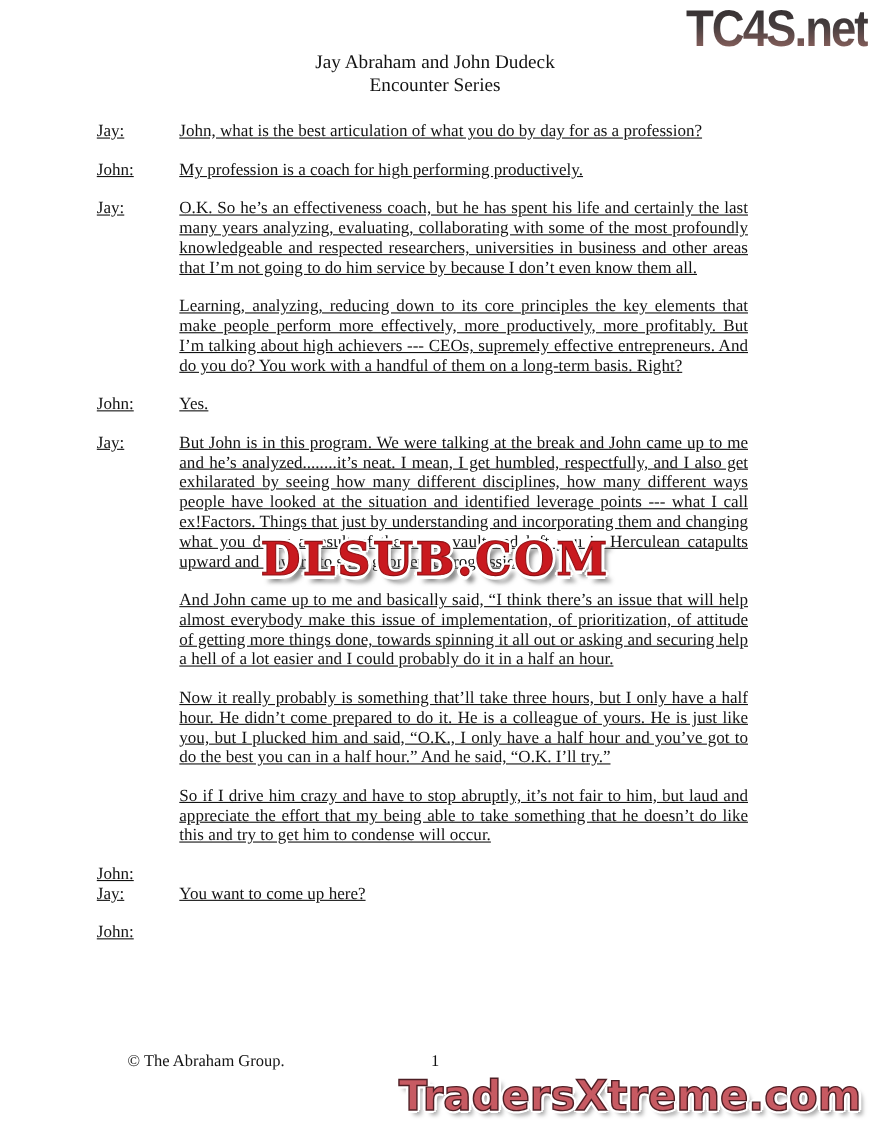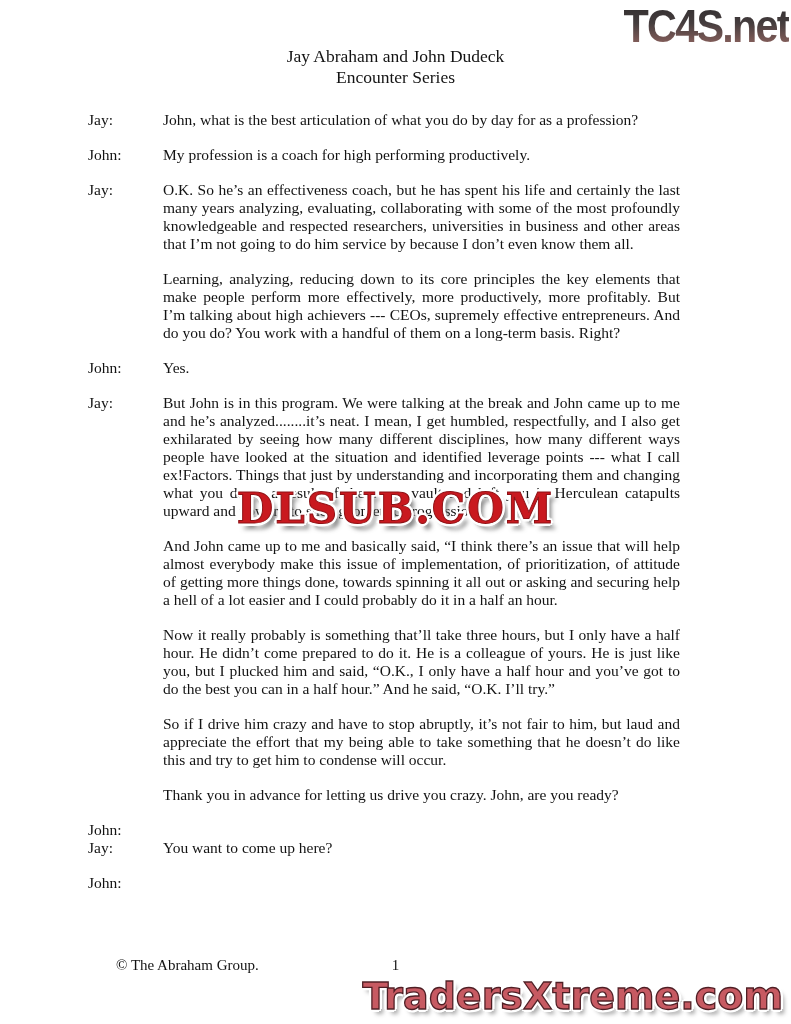--- a/index.html
+++ b/index.html
@@ -28,21 +28,21 @@
   
   .doc-header {
     position: absolute; top: 46px; left: 0; width: 100%;
     text-align: center;
     font-weight: normal; font-size: 17.5px; line-height: 21px;
   }
 
   
   .dialogue {
     position: absolute; top: 111px; left: 88px; width: 592px;
-    font-size: 15.5px; line-height: 18px;
+    font-size: 15.5px; line-height: 18px; text-decoration: underline;
   }
   .turn { display: flex; }
   .speaker { flex: 0 0 75px; width: 75px; }
   .paras { flex: 1; text-align: justify; }
   .paras p { margin: 0 0 17px 0; }
 
   
   .wm-dlsub {
     position: absolute; top: 488px; left: 50%;
     transform: translateX(-50%);
@@ -120,21 +120,20 @@
           <p>Yes.</p>
         </div>
       </div>
       <div class="turn">
         <div class="speaker">Jay:</div>
         <div class="paras">
           <p>But John is in this program.  We were talking at the break and John came up to me and he’s analyzed........it’s neat.  I mean, I get humbled, respectfully, and I also get exhilarated by seeing how many different disciplines, how many different ways people have looked at the situation and identified leverage points --- what I call ex!Factors.  Things that just by understanding and incorporating them and changing what you do as a result of them can vault and loft you in Herculean catapults upward and upward to such geometric progression.</p>
           <p>And John came up to me and basically said, “I think there’s an issue that will help almost everybody make this issue of implementation, of prioritization, of attitude of getting more things done, towards spinning it all out or asking and securing help a hell of a lot easier and I could probably do it in a half an hour.</p>
           <p>Now it really probably is something that’ll take three hours, but I only have a half hour.  He didn’t come prepared to do it.  He is a colleague of yours.  He is just like you, but I plucked him and said, “O.K., I only have a half hour and you’ve got to do the best you can in a half hour.”  And he said, “O.K.  I’ll try.”</p>
           <p>So if I drive him crazy and have to stop abruptly, it’s not fair to him, but laud and appreciate the effort that my being able to take something that he doesn’t do like this and try to get him to condense will occur.</p>
-          <p>Thank you in advance for letting us drive you crazy.  John, are you ready?</p>
         </div>
       </div>
       <div class="turn">
         <div class="speaker">John:</div>
       </div>
       <div class="turn">
         <div class="speaker">Jay:</div>
         <div class="paras">
           <p>You want to come up here?</p>
         </div>

